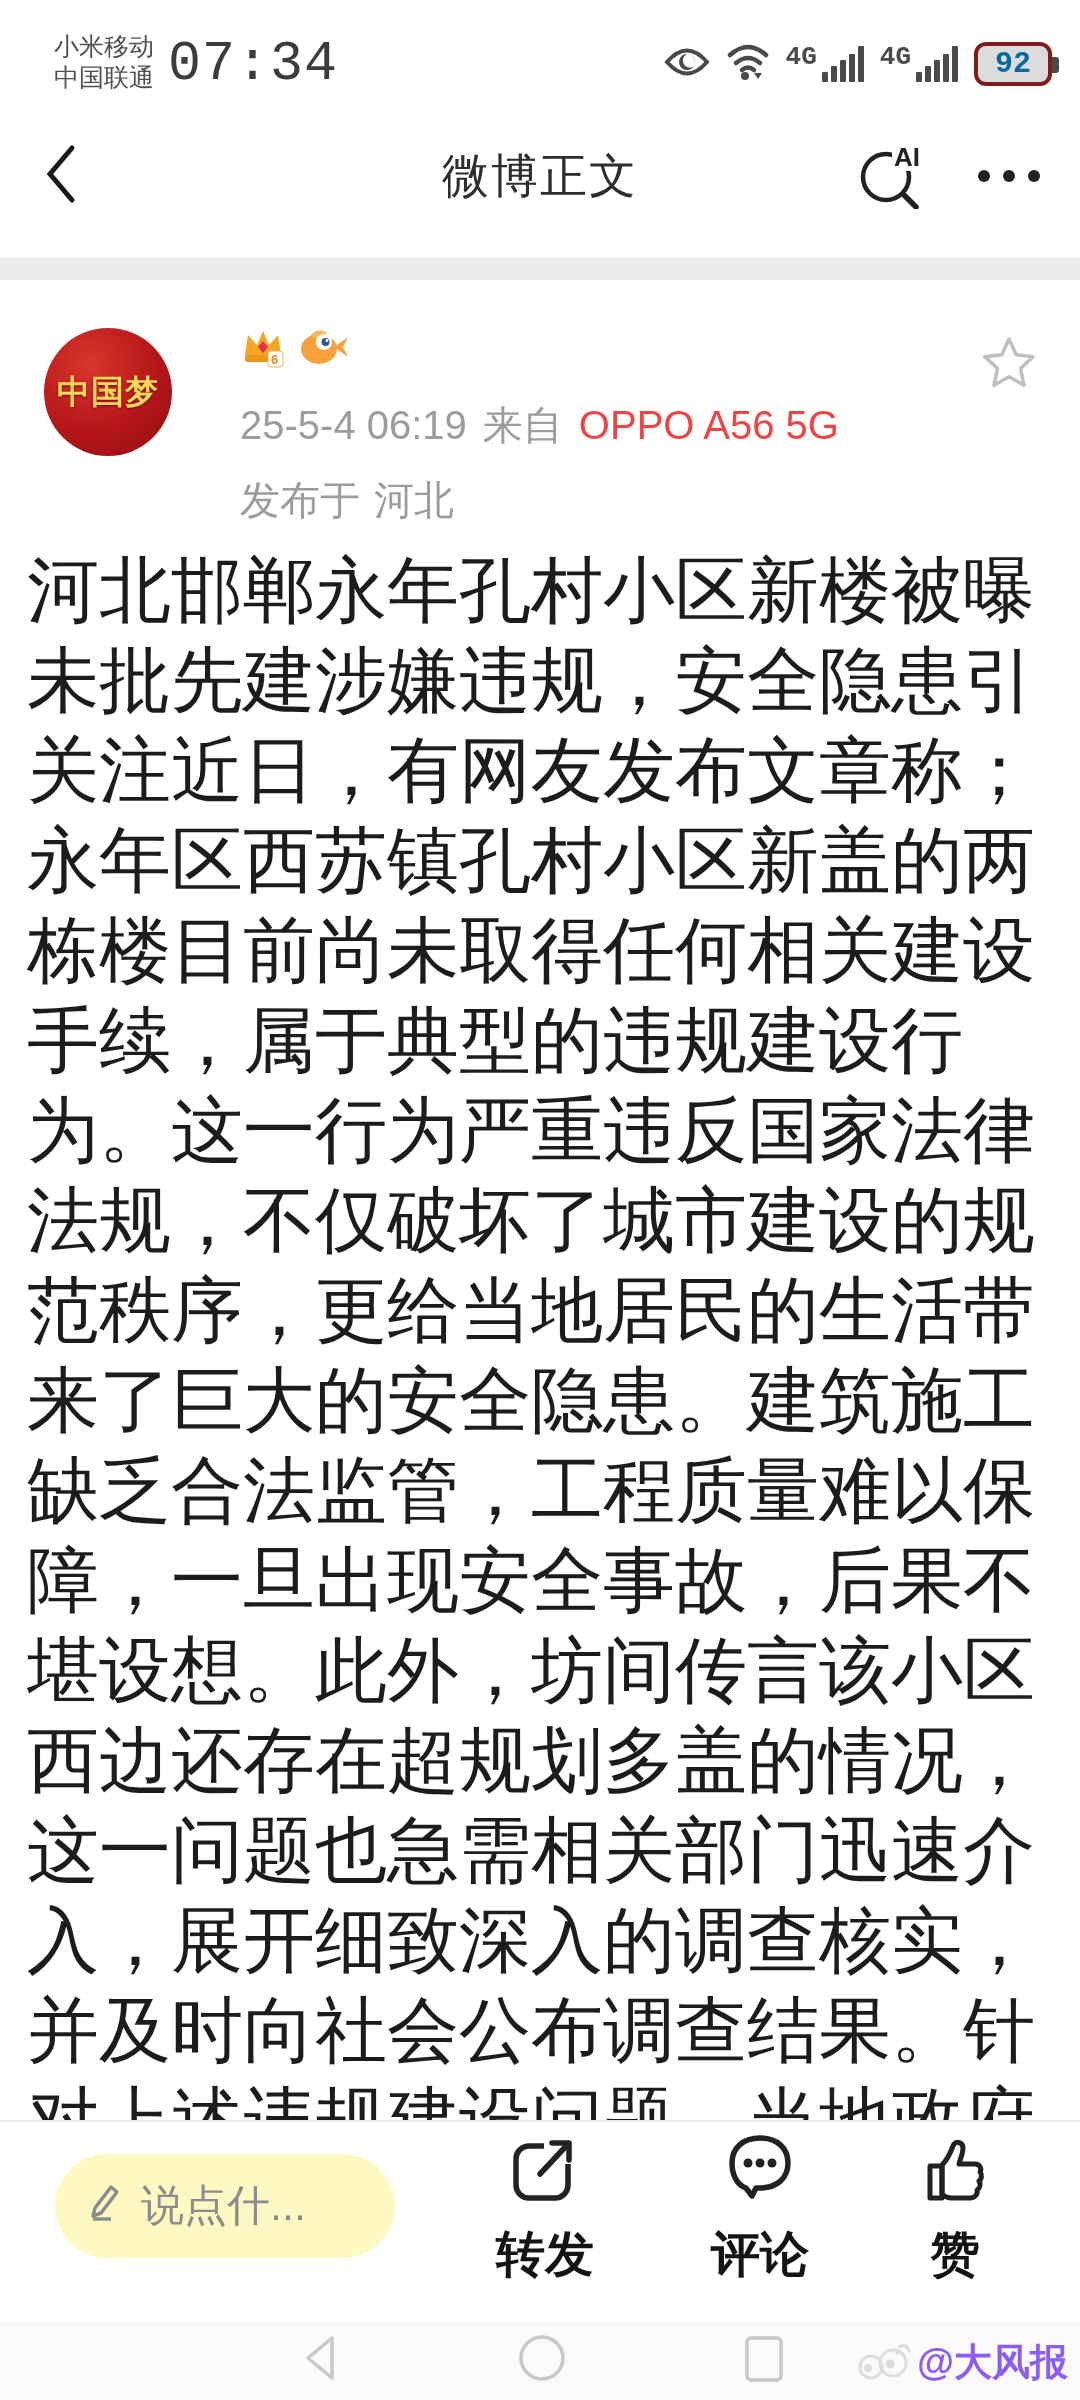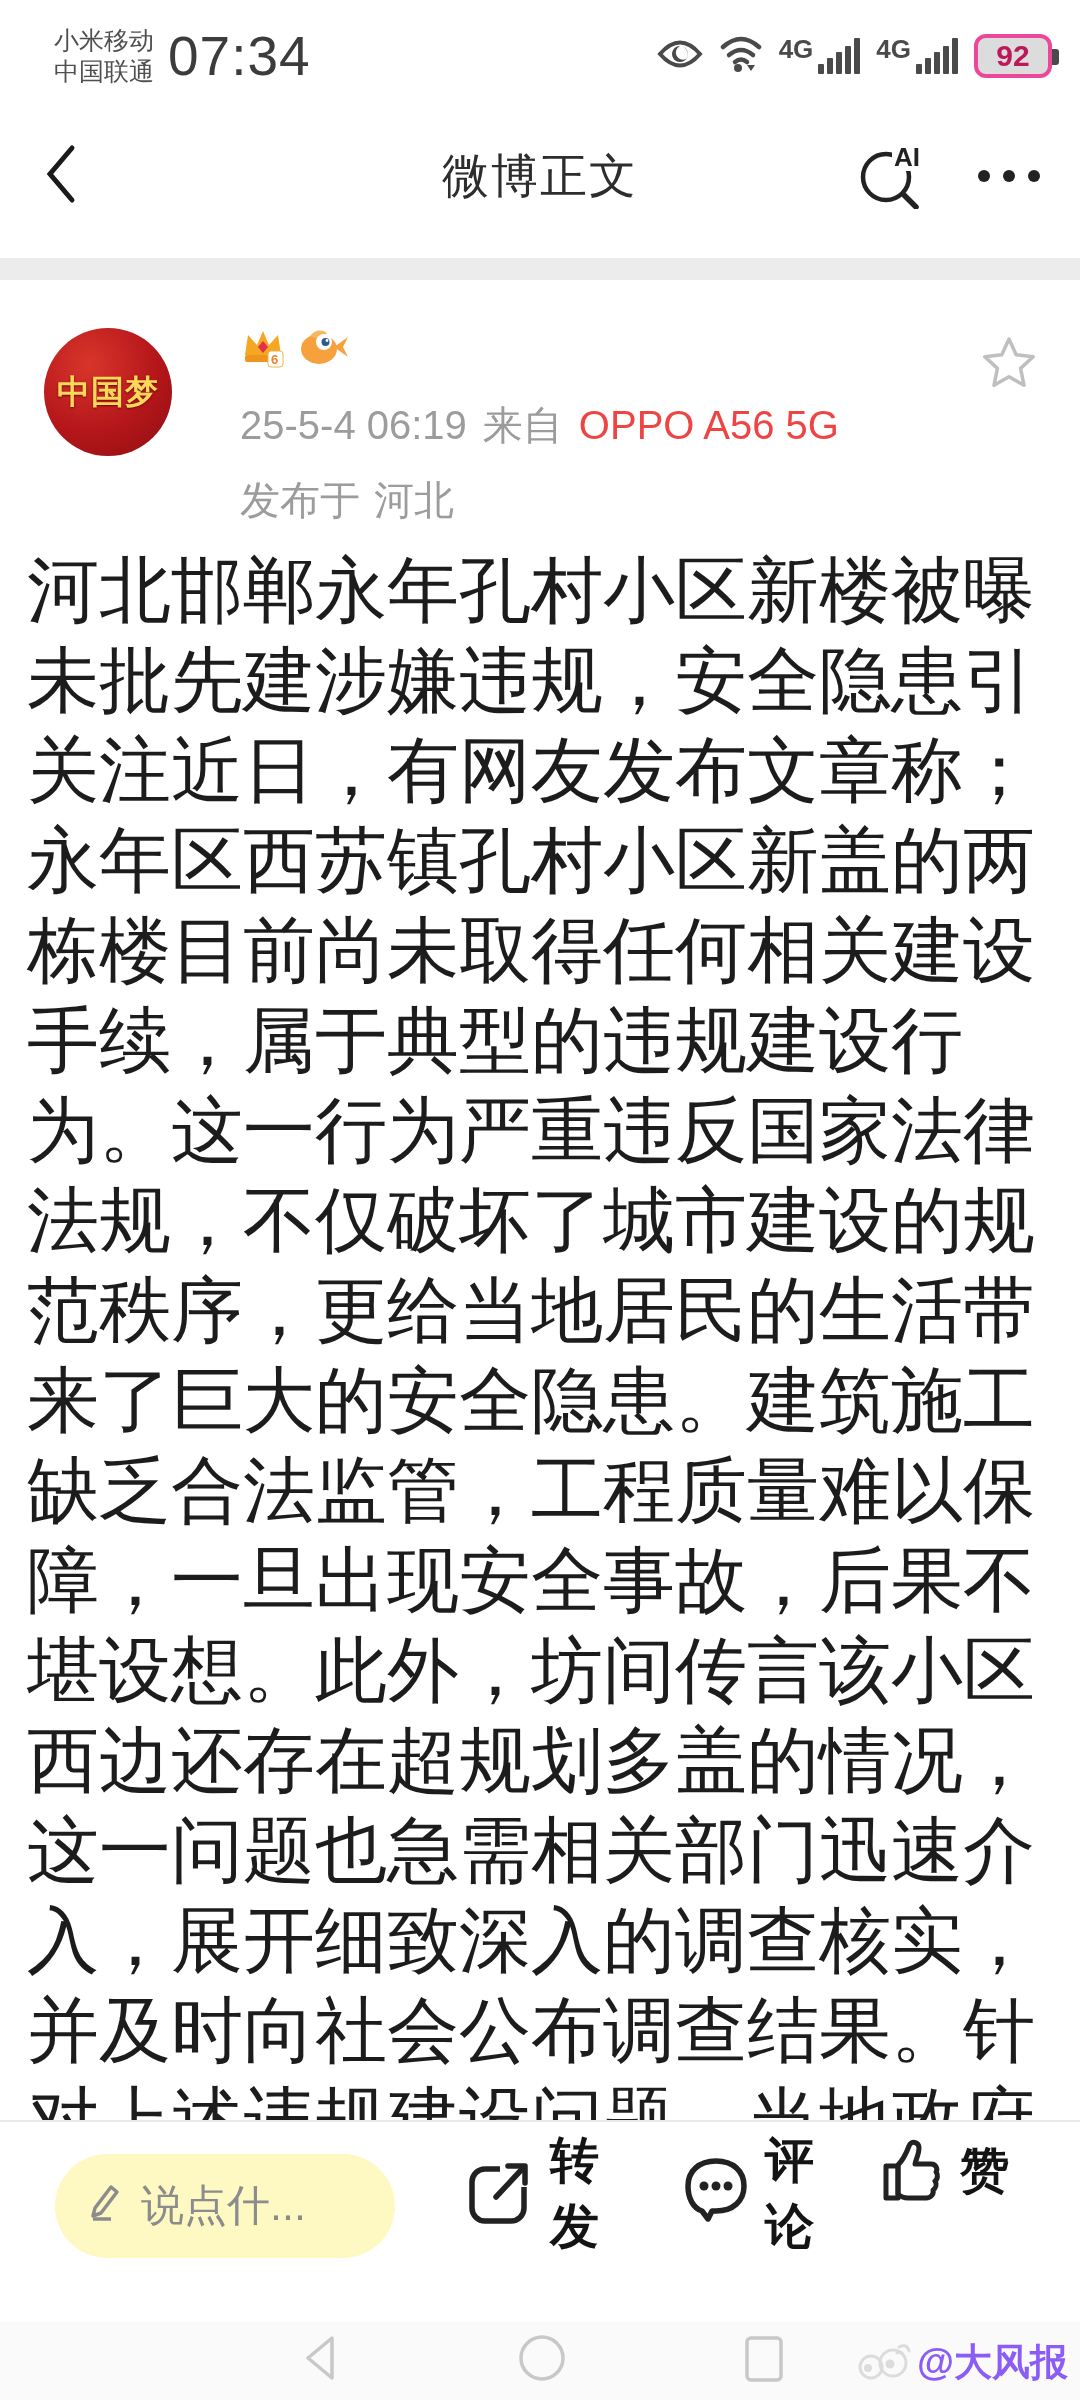--- a/index.html
+++ b/index.html
@@ -3,32 +3,32 @@
 <meta charset="utf-8">
 <style>
   html,body{margin:0;padding:0;background:#888;}
   *{box-sizing:border-box;}
   .screen{
     position:relative;width:1080px;height:2400px;background:#ffffff;
     font-family:"Liberation Sans","DejaVu Sans",sans-serif;
     overflow:hidden;margin:0 auto;
   }
   
-  .status-bar{position:absolute;top:8px;left:0;width:100%;height:96px;
-    display:flex;align-items:center;padding:0 28px;color:#4a4a4a;}
+  .status-bar{position:absolute;top:16px;left:0;width:100%;height:96px;
+    display:flex;align-items:center;padding:0 28px;color:#4a4a4a;font-family:Liberation Mono, monospace;}
   .carrier{display:flex;flex-direction:column;font-size:25px;line-height:31px;color:#4f4f4f;margin-left:26px;}
   .time-big{font-size:55px;color:#3c3c3c;margin-left:14px;letter-spacing:1px;}
   .status-right{margin-left:auto;display:flex;align-items:center;gap:16px;}
   .sig{display:flex;align-items:flex-end;gap:2px;}
   .sig .g{font-size:26px;font-weight:bold;color:#4a4a4a;align-self:flex-start;margin-right:3px;line-height:22px;}
   .bars{display:flex;align-items:flex-end;gap:3px;}
   .bars i{display:block;width:6px;background:#4a4a4a;border-radius:1px;}
-  .battery{position:relative;width:78px;height:44px;border:4px solid #ec4899;border-radius:12px;
+  .battery{position:relative;width:78px;height:44px;border:4px solid #7f1d1d;border-radius:12px;
     background:#dcdcdc;display:flex;align-items:center;justify-content:center;
-    font-size:30px;font-weight:bold;color:#be185d;}
+    font-size:30px;font-weight:bold;color:#0369a1;}
   .battery::after{content:"";position:absolute;right:-11px;top:11px;width:7px;height:16px;background:#4a4a4a;border-radius:0 3px 3px 0;}
   
   .nav-bar{position:absolute;top:96px;left:0;width:100%;height:160px;display:flex;align-items:center;padding:0 40px;}
   .nav-title{position:absolute;left:0;right:0;text-align:center;font-size:47px;color:#2d2d2d;font-weight:500;letter-spacing:2px;}
   .nav-right{margin-left:auto;display:flex;align-items:center;gap:52px;text-align:center;}
   .dots{display:flex;gap:13px;}
   .dots i{width:12px;height:12px;border-radius:50%;background:#222;display:block;}
   
   .strip{position:absolute;top:258px;left:0;width:100%;height:22px;background:#ececec;}
   
@@ -46,21 +46,21 @@
   .star{position:absolute;right:40px;top:54px;}
   
   .post-body{position:absolute;top:545px;left:27px;width:1030px;
     font-size:72px;line-height:90px;color:#1c1c1c;font-weight:500;
     white-space:pre;letter-spacing:0px;}
   
   .bottom-bar{position:absolute;top:2120px;left:0;width:100%;height:200px;background:#ffffff;border-top:2px solid #e9e9e9;}
   .say-pill{position:absolute;left:55px;top:32px;width:340px;height:104px;border-radius:52px;background:#fef9c3;
     display:flex;align-items:center;padding:0 30px;gap:16px;}
   .say-pill span{font-size:43px;color:#8c8c8c;}
-  .action{position:absolute;top:6px;width:170px;display:flex;flex-direction:row;align-items:center;gap:8px;}
+  .action{position:absolute;top:6px;width:170px;display:flex;flex-direction:column;align-items:center;gap:8px;}
   .action .lbl{font-size:49px;font-weight:600;color:#141414;}
   .act-repost{left:460px;}
   .act-comment{left:675px;}
   .act-like{left:870px;}
   
   .android-nav{position:absolute;top:2322px;left:0;width:100%;height:78px;background:#fafafa;
     display:flex;align-items:center;}
   .anav-btn{position:absolute;top:10px;}
   .watermark{position:absolute;right:12px;bottom:6px;display:flex;gap:6px;color:#8b5cf6;font-size:38px;font-weight:bold;}
 </style>

